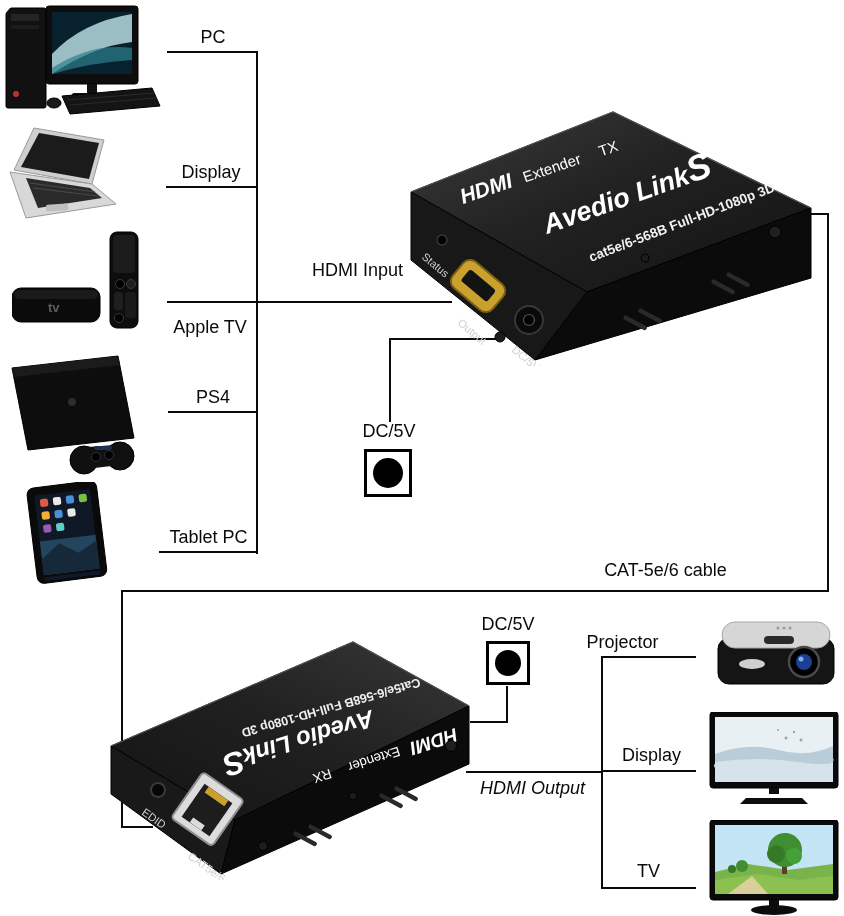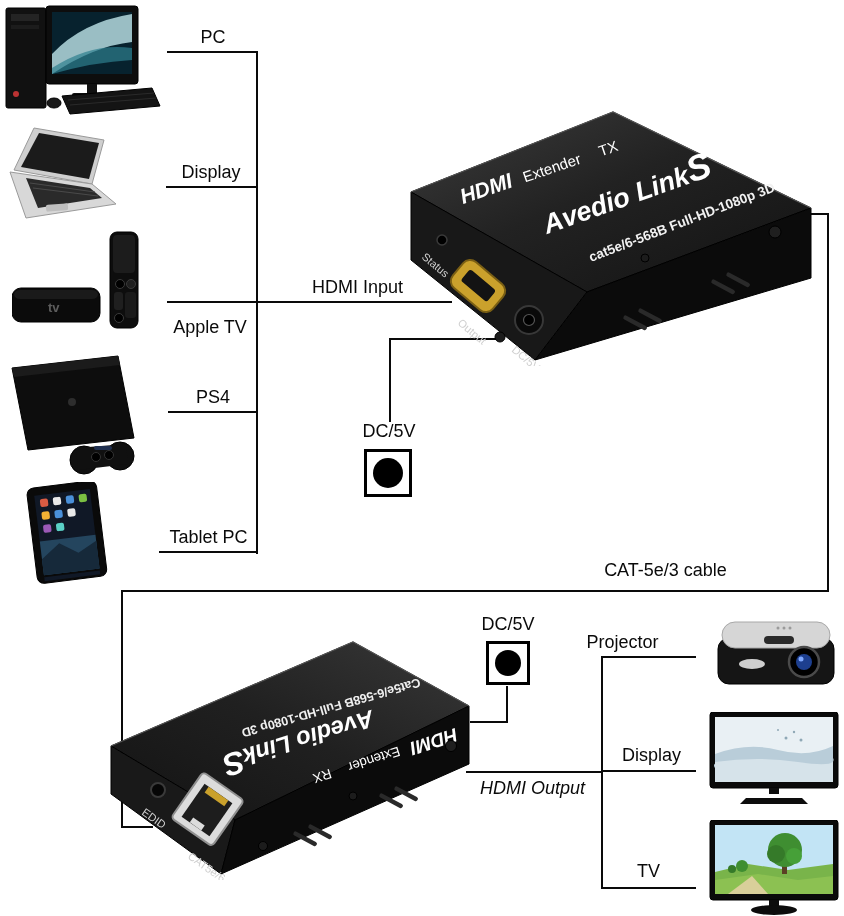--- a/index.html
+++ b/index.html
@@ -1,17 +1,17 @@
 <!DOCTYPE html>
 <html><head>
 <meta charset="utf-8">
 <style>
   html,body{margin:0;padding:0;background:#fff;}
   #canvas{position:relative;width:844px;height:916px;background:#ffffff;overflow:hidden;
-          font-family:"Liberation Sans",sans-serif;}
+          font-family:"Liberation Sans",sans-serif;border-radius:31px;}
   .ln{position:absolute;background:#0a0a0a;z-index:1;}
   .lbl{position:absolute;font-size:18px;color:#0a0a0a;text-align:center;line-height:1.15;
        white-space:nowrap;z-index:4;font-family:"Liberation Sans",sans-serif;}
   .dcbox{position:absolute;border:3px solid #000;background:#fff;display:flex;
          align-items:center;justify-content:center;z-index:2;}
   .dcdot{background:#000;border-radius:50%;}
   .dev{position:absolute;z-index:3;}
   svg text{font-family:"Liberation Sans",sans-serif;}
 </style>
 </head>
@@ -40,25 +40,25 @@
 
   <div class="ln" style="left:466px;top:771px;width:137px;height:2px;"></div>
   <div class="ln" style="left:601px;top:656px;width:2px;height:233px;"></div>
   <div class="ln" style="left:601px;top:656px;width:95px;height:2px;"></div>
   <div class="ln" style="left:601px;top:770px;width:95px;height:2px;"></div>
   <div class="ln" style="left:601px;top:887px;width:95px;height:2px;"></div>
 
   <div class="lbl" style="left:168px;top:27px;width:90px;">PC</div>
   <div class="lbl" style="left:164px;top:162px;width:94px;">Display</div>
   <div class="lbl" style="left:162px;top:277px;width:96px;margin-top:40px;">Apple TV</div>
-  <div class="lbl" style="left:295px;top:277px;width:125px;">HDMI Input</div>
+  <div class="lbl" style="left:295px;top:260px;width:125px;">HDMI Input</div>
   <div class="lbl" style="left:168px;top:387px;width:90px;">PS4</div>
   <div class="lbl" style="left:159px;top:527px;width:99px;">Tablet PC</div>
   <div class="lbl" style="left:352px;top:421px;width:74px;">DC/5V</div>
-  <div class="lbl" style="left:583px;top:560px;width:165px;">CAT-5e/3 cable</div>
+  <div class="lbl" style="left:583px;top:560px;width:165px;">CAT-5e/6 cable</div>
   <div class="lbl" style="left:471px;top:614px;width:74px;">DC/5V</div>
   <div class="lbl" style="left:460px;top:778px;width:145px;font-style:italic;">HDMI Output</div>
   <div class="lbl" style="left:575px;top:632px;width:95px;">Projector</div>
   <div class="lbl" style="left:607px;top:745px;width:89px;">Display</div>
   <div class="lbl" style="left:601px;top:861px;width:95px;">TV</div>
 
   <div class="dcbox" style="left:364px;top:449px;width:42px;height:42px;">
     <div class="dcdot" style="width:30px;height:30px;"></div>
   </div>
   <div class="dcbox" style="left:486px;top:641px;width:38px;height:38px;">

